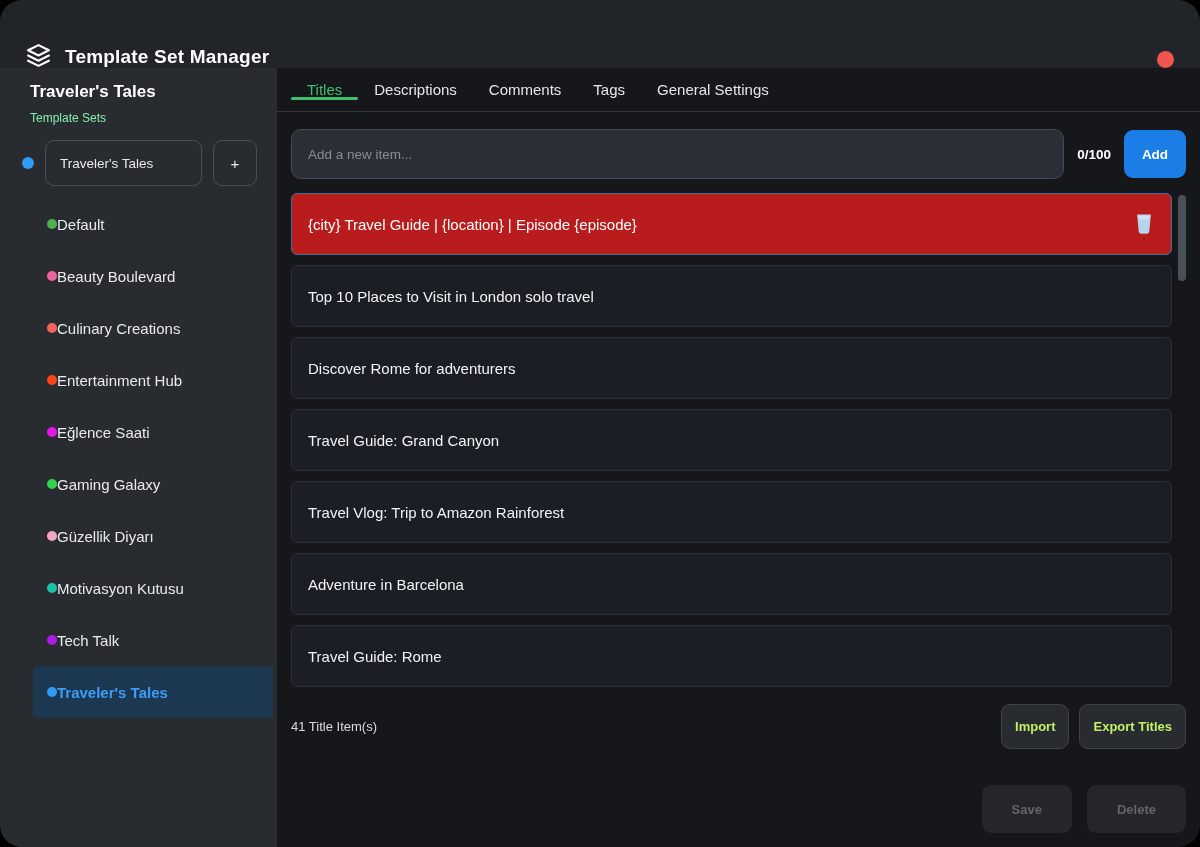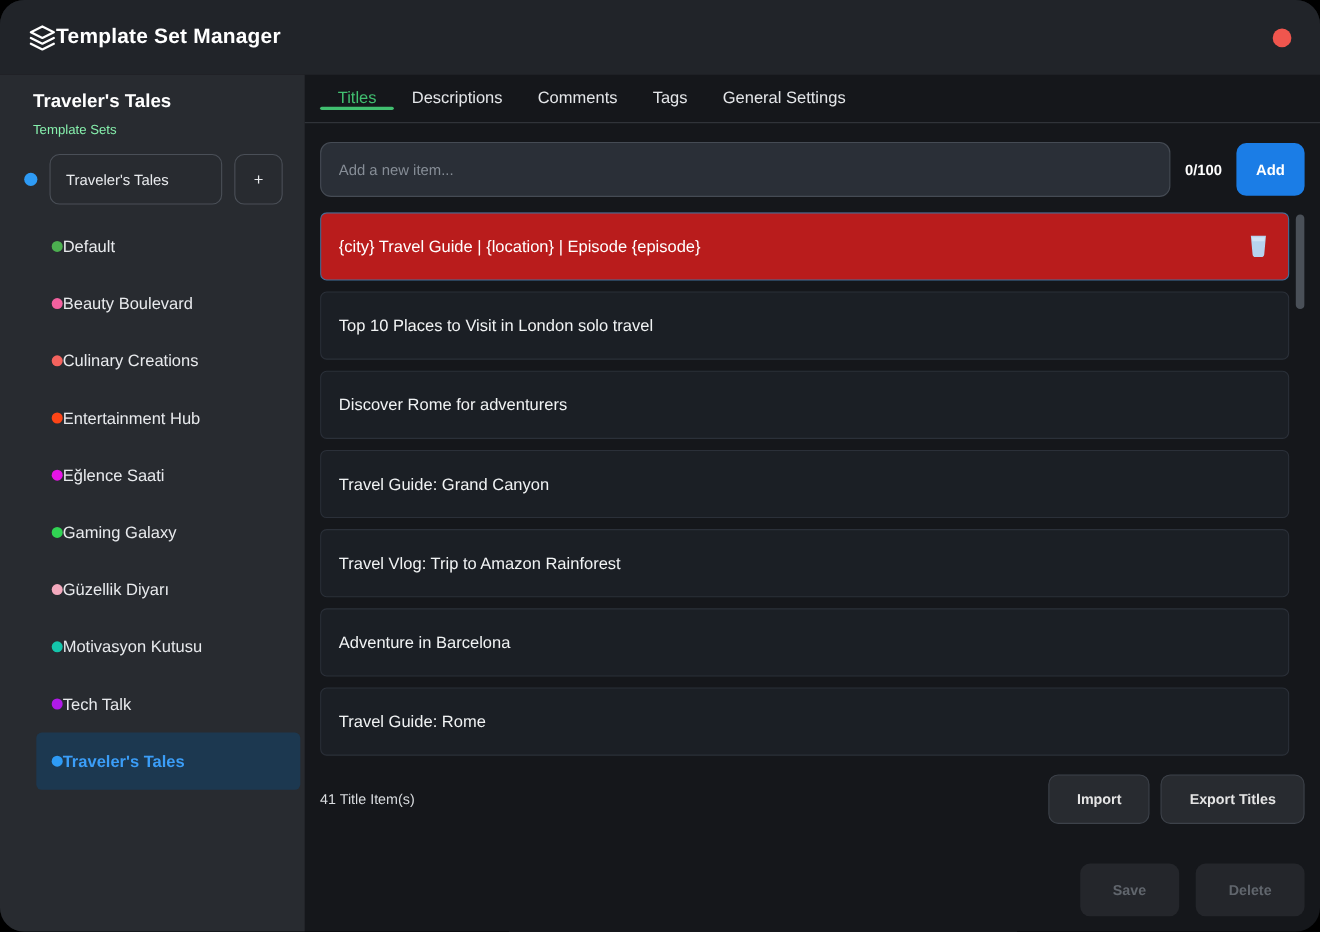--- a/index.html
+++ b/index.html
@@ -10,21 +10,21 @@
     -webkit-font-smoothing:antialiased;
   }
   .window {
     position:absolute; inset:0;
     background:#15171b; border-radius:22px; overflow:hidden;
     display:flex; flex-direction:column;
   }
   
   .app-header {
     height:68px; flex:0 0 68px; background:#212429;
-    display:flex; align-items:center; padding:0 26px; 
+    display:flex; align-items:flex-end; padding:0 26px; gap:14px;
   }
   .logo-icon { display:flex; align-items:center; }
   .app-title { color:#fff; font-size:19px; font-weight:bold; letter-spacing:.2px; }
   .status-dot { margin-left:auto; width:17px; height:17px; border-radius:50%; }
 
   
   .app-body { flex:1; display:flex; min-height:0; }
 
   
   .sidebar { width:277px; flex:0 0 277px; background:#282b30; padding-top:14px; }
@@ -94,22 +94,22 @@
   .title-item.selected .trash { display:flex; }
   .scrollbar-thumb {
     position:absolute; top:2px; right:0; width:8px; height:86px;
     background:#4a5058; border-radius:4px;
   }
 
   .list-footer { display:flex; align-items:center; margin:7px 14px 0 14px; height:45px; }
   .count-label { color:#d9dcdf; font-size:13px; }
   .footer-buttons { margin-left:auto; display:flex; gap:10px; }
   .ghost-btn {
-    height:45px; padding:0 25px; background:#282b30; border:1px solid #3d424a;
-    border-radius:9px; color:#e5e5e5; font-size:13px; font-weight:bold; cursor:pointer;
+    height:45px; padding:0 13px; background:#282b30; border:1px solid #3d424a;
+    border-radius:9px; color:#bef264; font-size:13px; font-weight:bold; cursor:pointer;
   }
 
   .actions { display:flex; justify-content:flex-end; gap:15px; margin:36px 14px 0 14px; }
   .action-btn {
     height:48px; padding:0 30px; background:#24262b; border:none;
     border-radius:9px; color:#61666d; font-size:13px; font-weight:bold; cursor:default;
   }
 </style>
 </head>
 <body>

